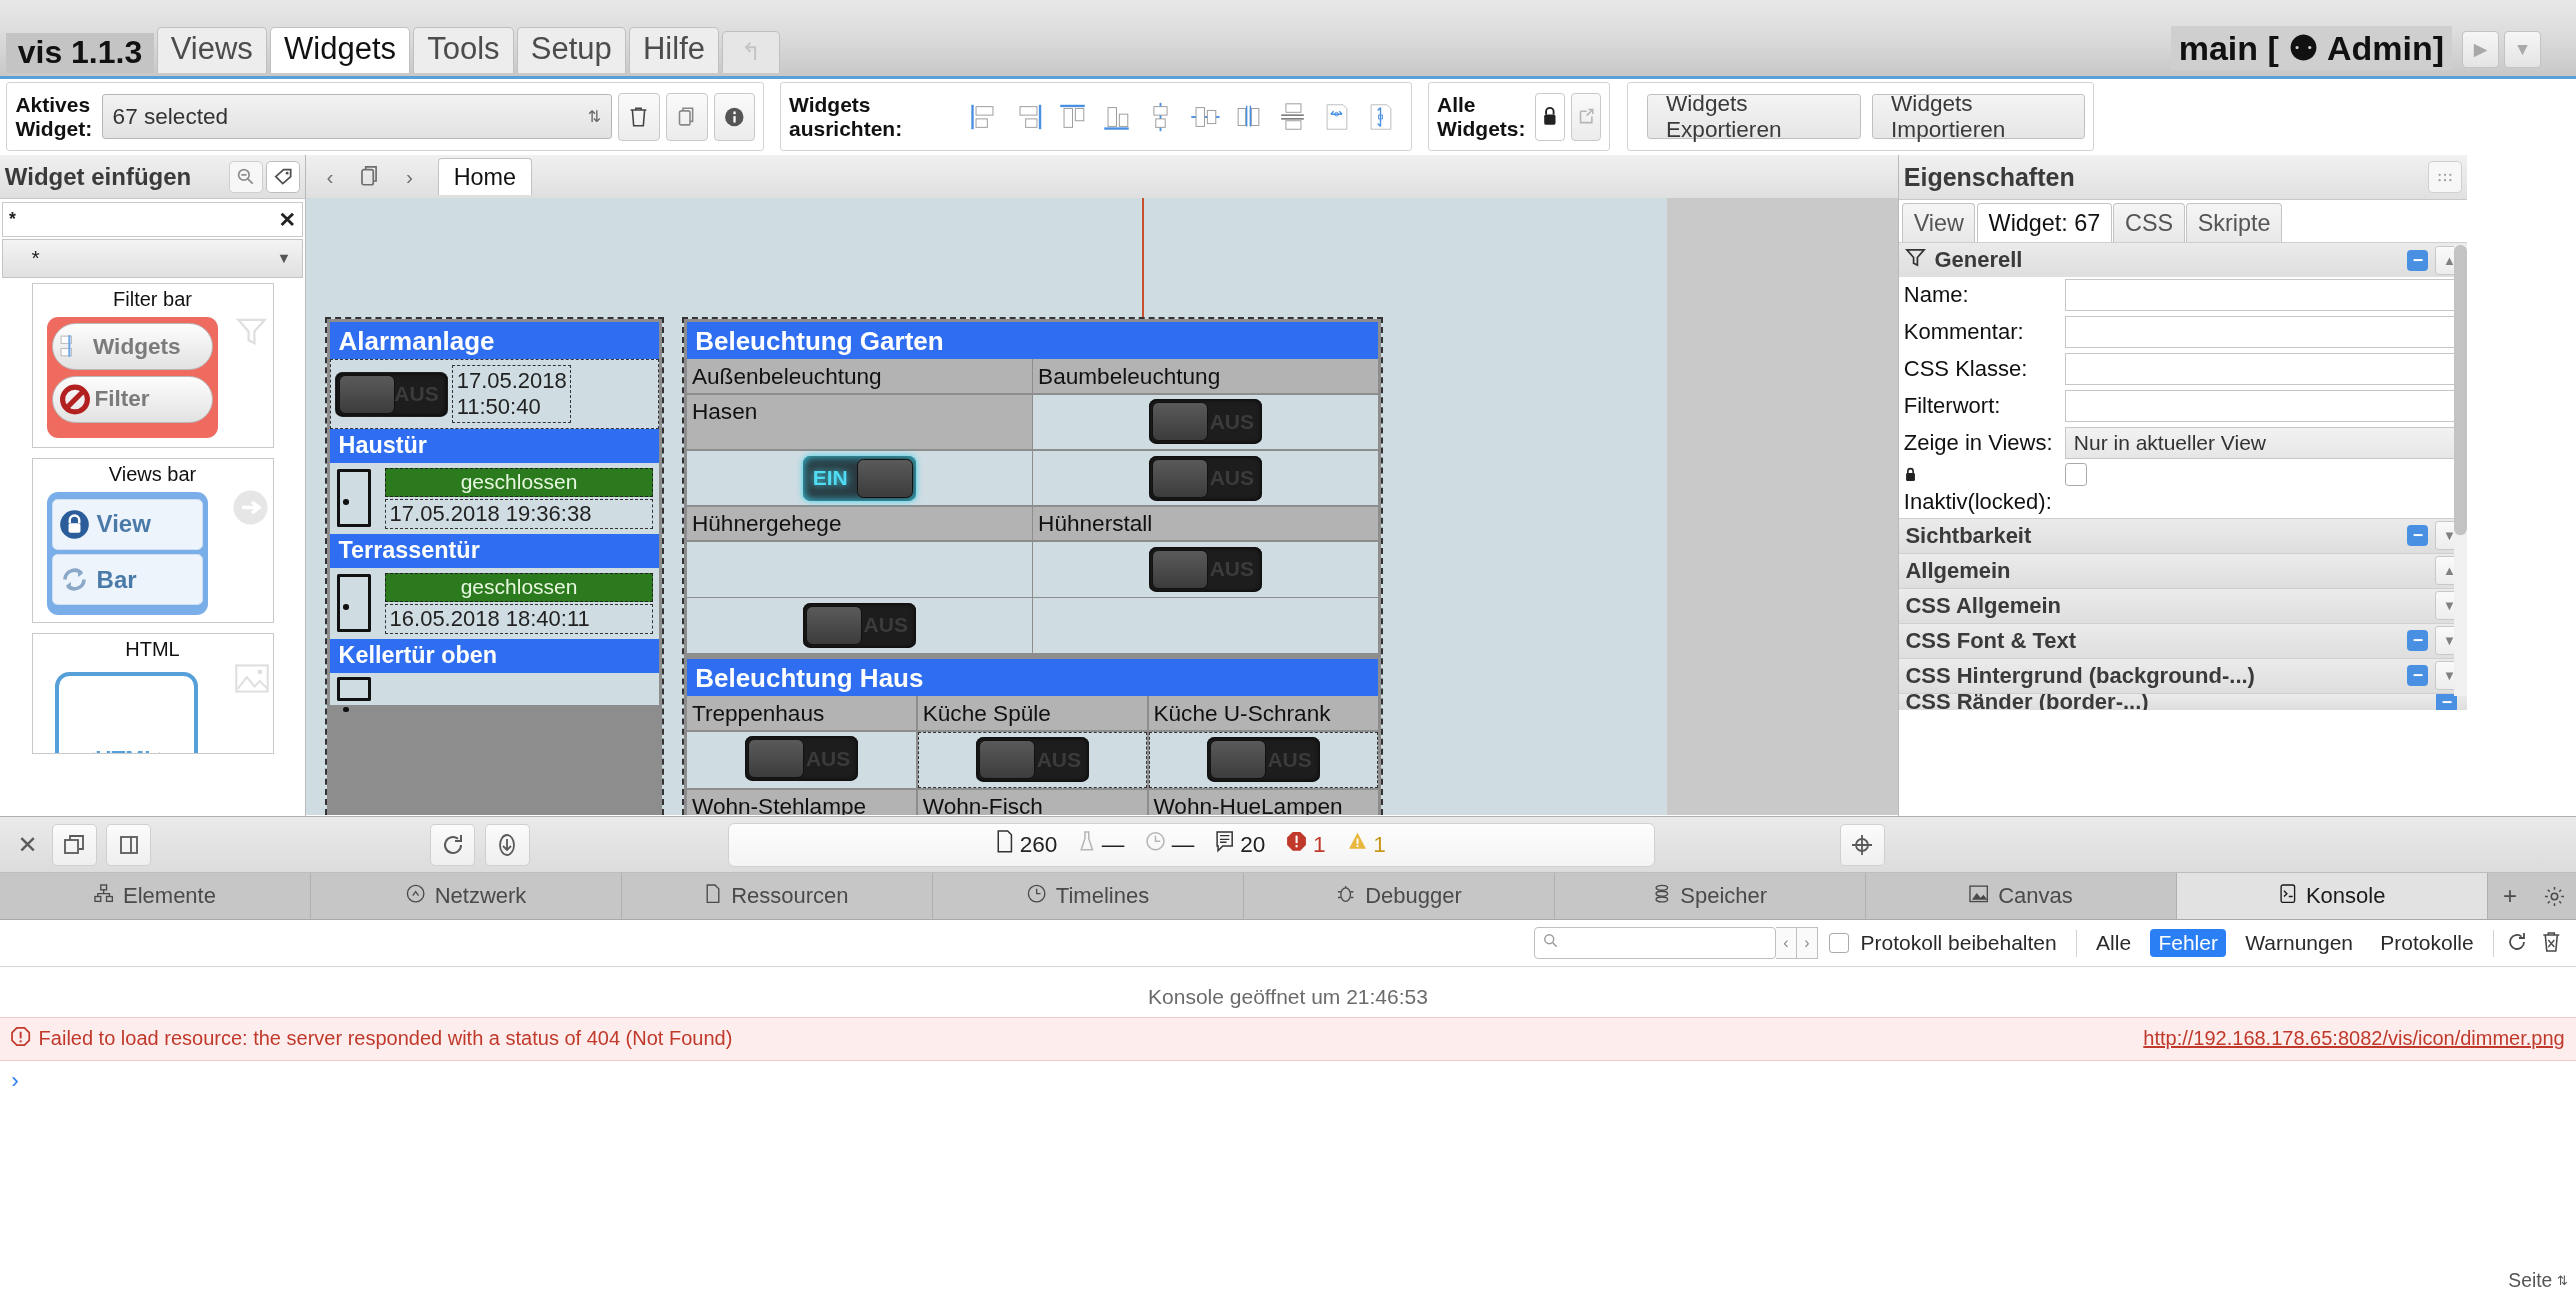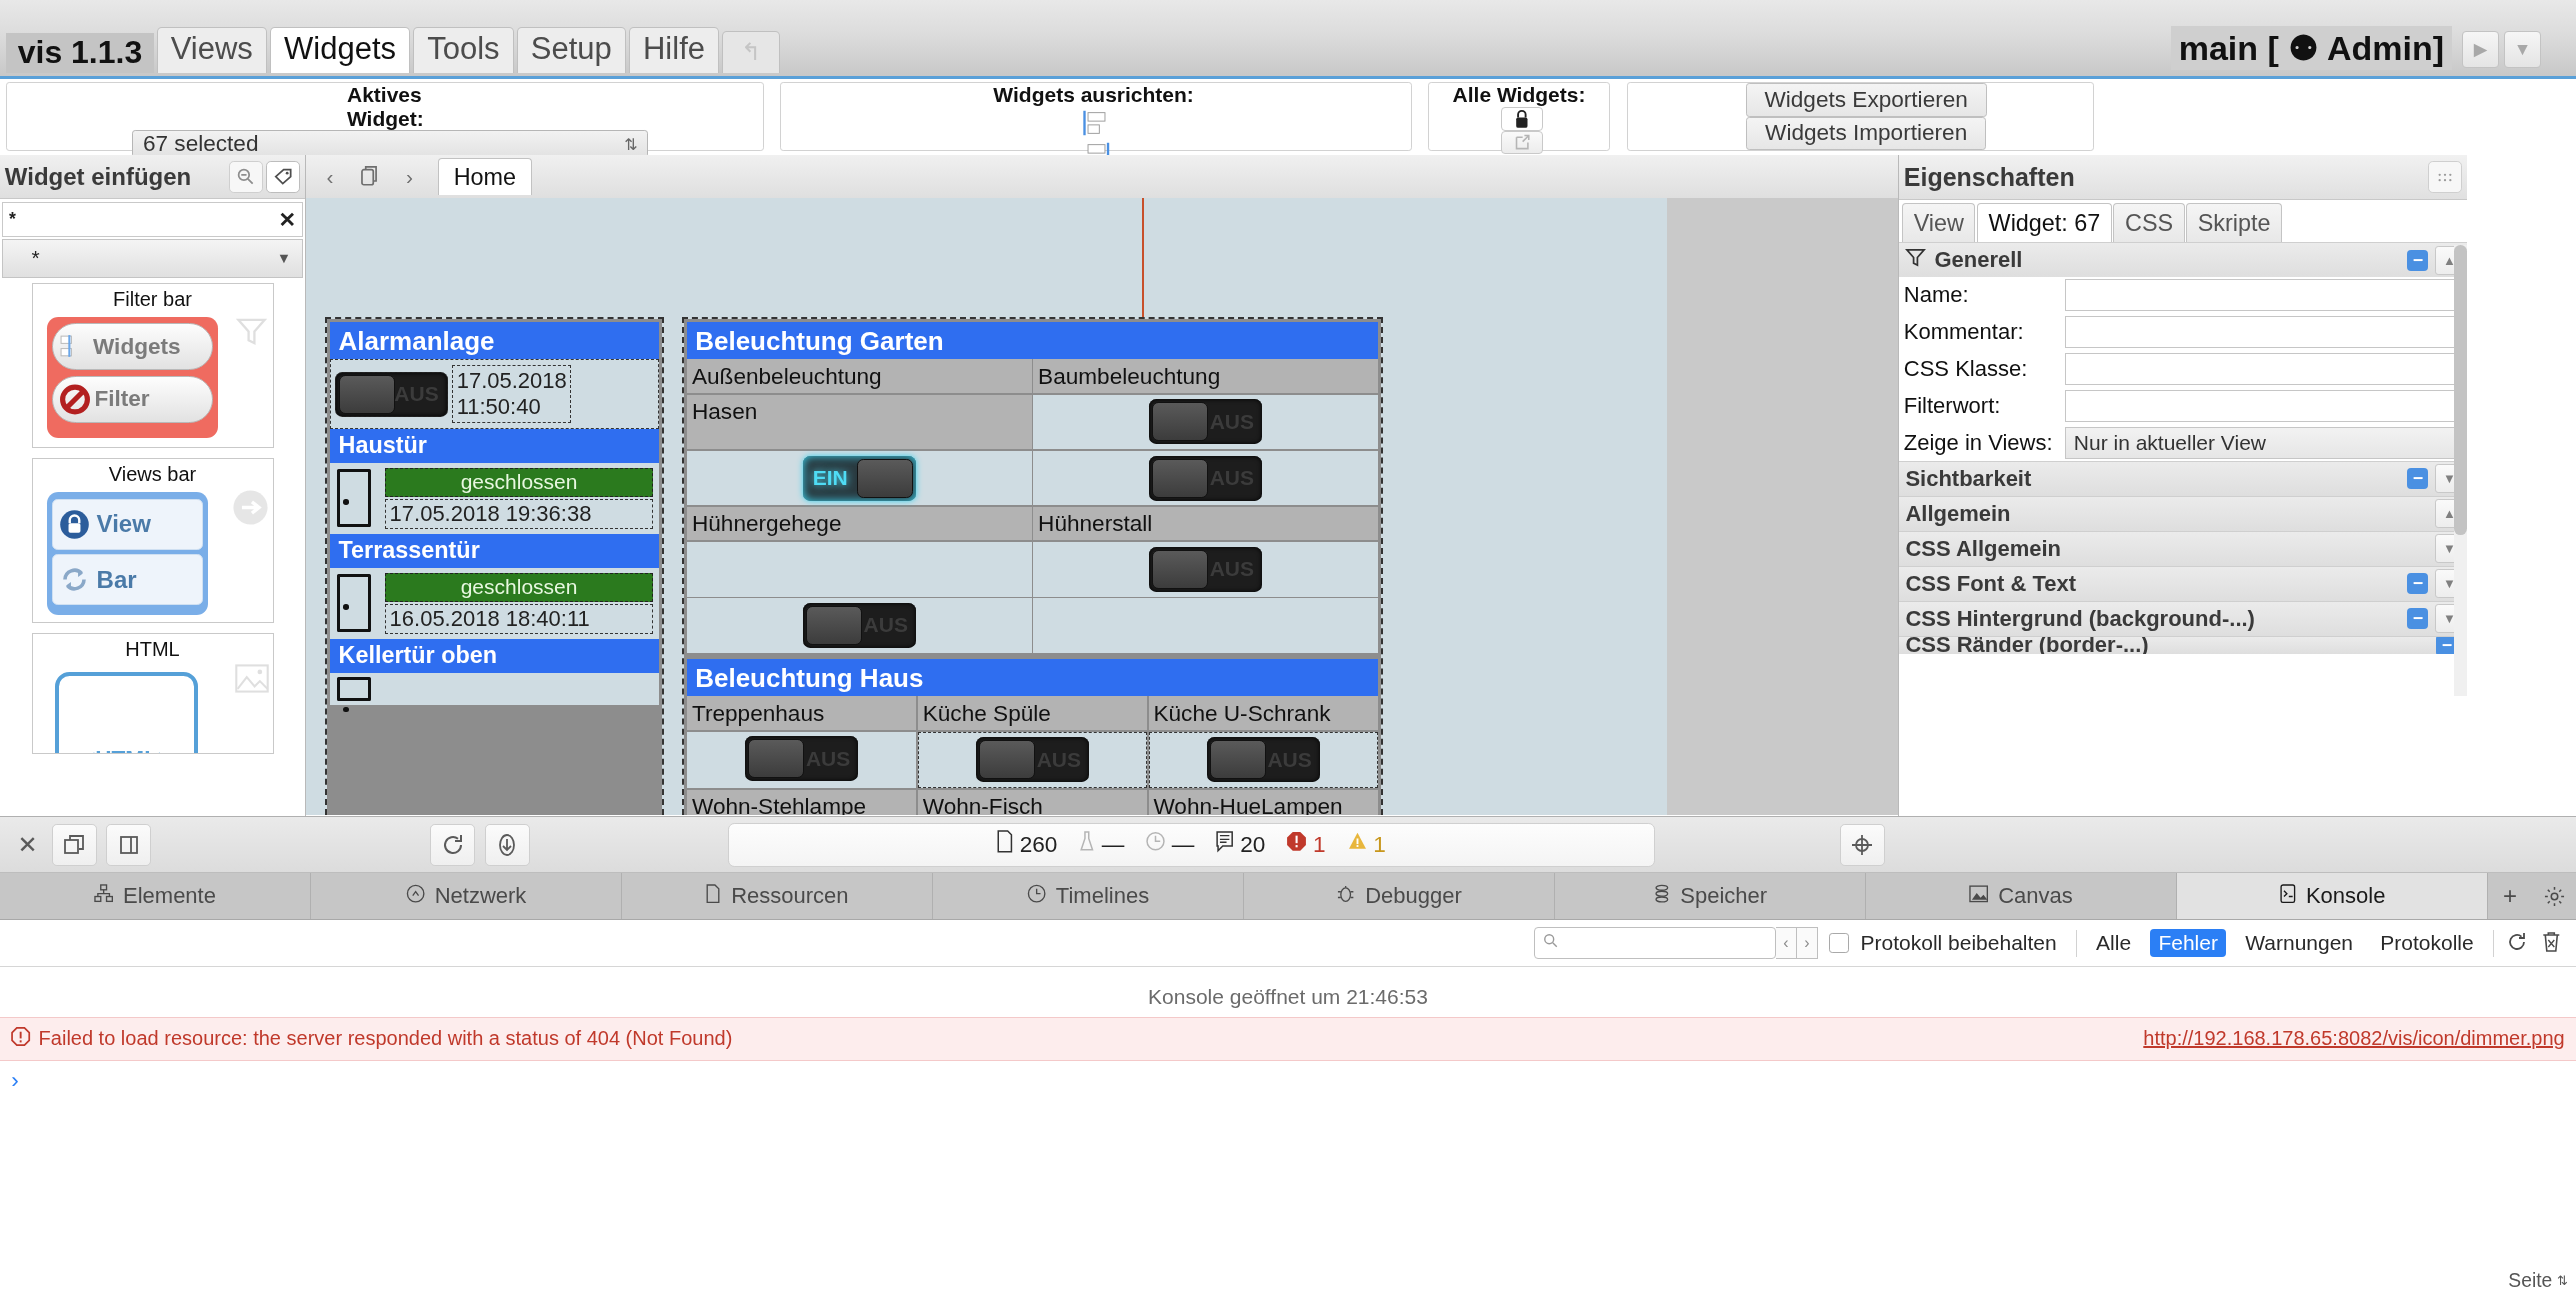--- a/index.html
+++ b/index.html
@@ -58,21 +58,20 @@
   
   #toolbar {
     position: absolute; left: 0; top: 79px; width: 2576px; height: 76px;
     background: #ffffff;
   }
   .tb-group {
     position: absolute; top: 3.2px; height: 69px;
     border: 0.8px solid #d2d2d2; border-radius: 3.2px;
     display: flex; align-items: center; padding: 0 8px;
     background: #fff;
-    flex-direction: column;
   }
   .tb-label { font-size: 21px; font-weight: bold; color: #111; line-height: 1.12; }
   .select-box {
     height: 45px; background: linear-gradient(to bottom,#f2f2f2,#e2e2e2);
     border: 0.8px solid #b6b6b6; border-radius: 3.2px;
     display: flex; align-items: center; justify-content: space-between;
     padding: 0 9.7px; font-size: 22.6px; color: #333;
   }
   .icon-btn {
     width: 42px; height: 48px;
@@ -812,20 +811,32 @@
   <div class="prop-row">
     <div class="prop-label">Filterwort:</div>
     <div class="prop-input"></div>
   </div>
   <div class="prop-row">
     <div class="prop-label">Zeige in Views:</div>
     <div class="prop-select">
       <span>Nur in aktueller View</span>
     </div>
   </div>
+  <div class="prop-row" style="align-items:flex-start;">
+    <div class="prop-label">
+      <span>
+        <svg width="13" height="17.7" viewBox="0 0 14 20">
+            <path d="M4 8V6a3 3 0 016 0v2" fill="none" stroke="#222" stroke-width="1.8"></path>
+            <rect x="2" y="8" width="10" height="9" rx="1.5" fill="#222"></rect>
+          </svg>
+      </span>
+      <div style="font-size:22px;">Inaktiv(locked):</div>
+    </div>
+    <div class="prop-check"></div>
+  </div>
 
   <div class="accordion-head">
     <span style="flex:1; padding-left:3.2px;">Sichtbarkeit</span>
     <div class="acc-minus">−</div>
     <div class="acc-arrow">▼</div>
   </div>
   <div class="accordion-head">
     <span style="flex:1; padding-left:3.2px;">Allgemein</span>
     <div class="acc-arrow">▲</div>
   </div>

